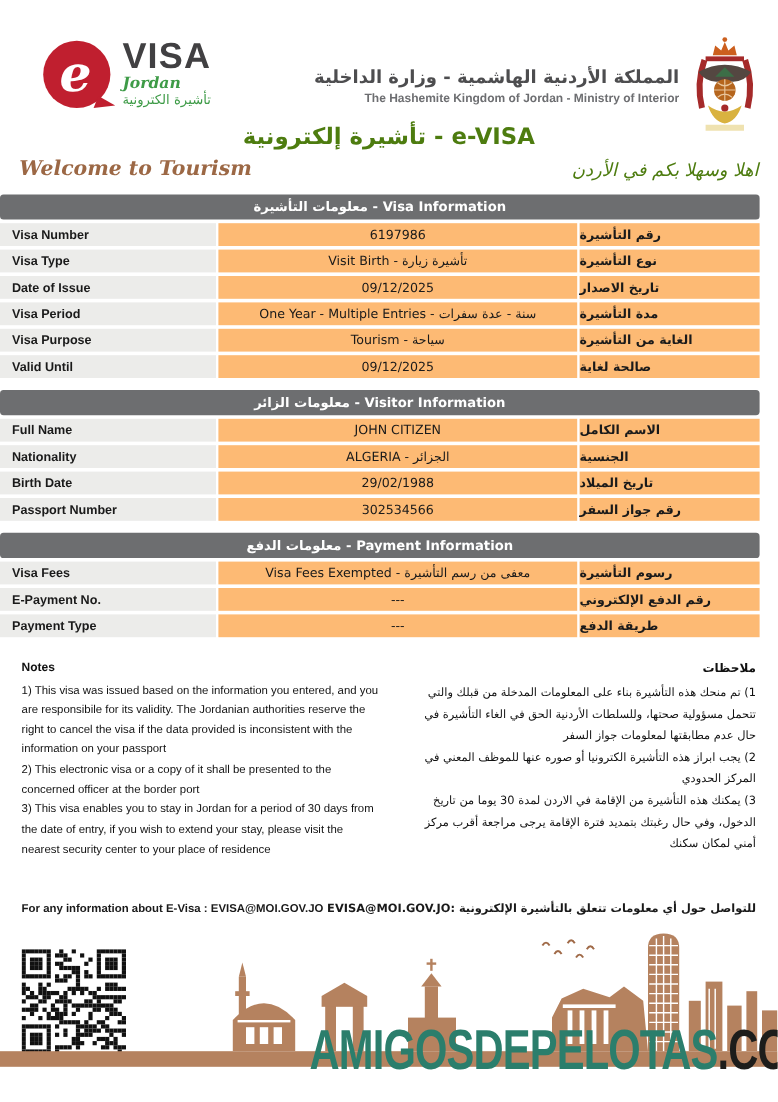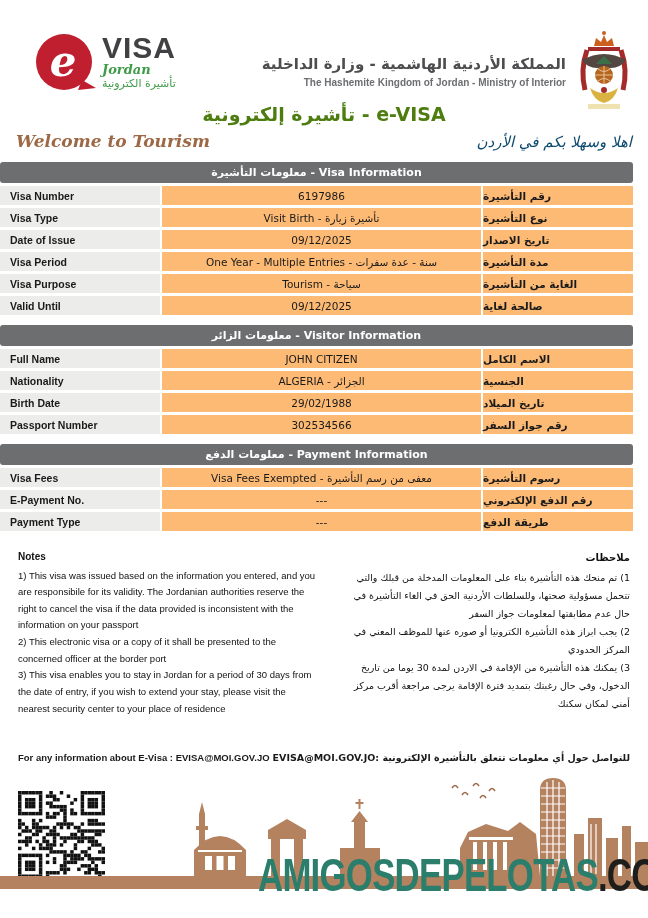--- a/index.html
+++ b/index.html
@@ -23,31 +23,31 @@
   .emblem { width:60px; height:82px; }
 
   .doc-title { position:absolute; top:103px; left:0; width:100%; text-align:center;
                font-family:"DejaVu Sans", sans-serif; font-weight:bold; font-size:19px; color:#4d7c0f; }
 
   .welcome-row { position:absolute; top:131px; left:16px; right:16px;
                  display:flex; justify-content:space-between; align-items:flex-end; }
   .welcome-en { font-family:"DejaVu Serif", serif; font-style:italic; font-weight:bold;
                 font-size:17px; color:#9c6845; }
   .welcome-ar { font-family:"DejaVu Sans", sans-serif; font-style:italic; font-size:15px;
-                color:#0c4a6e; direction:rtl; }
+                color:#4d7c0f; direction:rtl; }
 
   
   .sections { position:absolute; top:162px; left:0; right:15px; }
   .section { margin-bottom:10px; }
   .section-bar { background:#6d6e70; color:#fff; font-family:"DejaVu Sans", sans-serif;
                  font-weight:bold; font-size:11px; text-align:center; height:21px;
                  line-height:21px; border-radius:3px; margin-bottom:3px; }
   .row { display:flex; height:19px; margin-bottom:3px; }
   .cell { display:flex; align-items:center; }
-  .cell-en { width:160px; background:#ececea; font-weight:bold; font-size:10.5px;
+  .cell-en { width:180px; background:#ececea; font-weight:bold; font-size:10.5px;
              padding-left:10px; margin-right:2px; }
   .cell-val { flex:1; background:#fdba74; font-size:10.5px; justify-content:center;
               direction:ltr; margin-right:2px; font-family:"DejaVu Sans", sans-serif; }
   .cell-ar { width:150px; background:#fdba74; font-weight:bold; font-size:10.5px;
              justify-content:flex-end; padding-right:10px; direction:rtl;
              font-family:"DejaVu Sans", sans-serif; }
 
   
   .notes { position:absolute; top:548px; left:18px; right:18px;
            display:flex; justify-content:space-between; }

